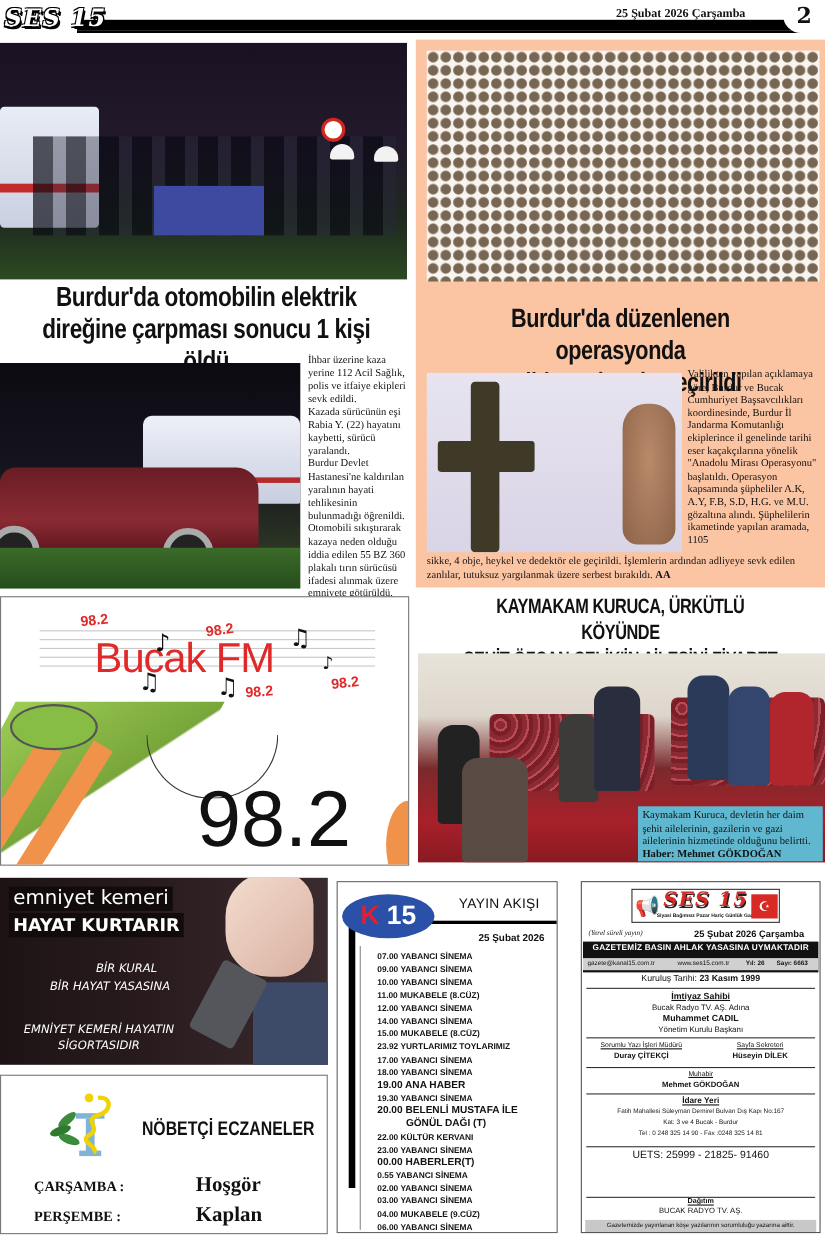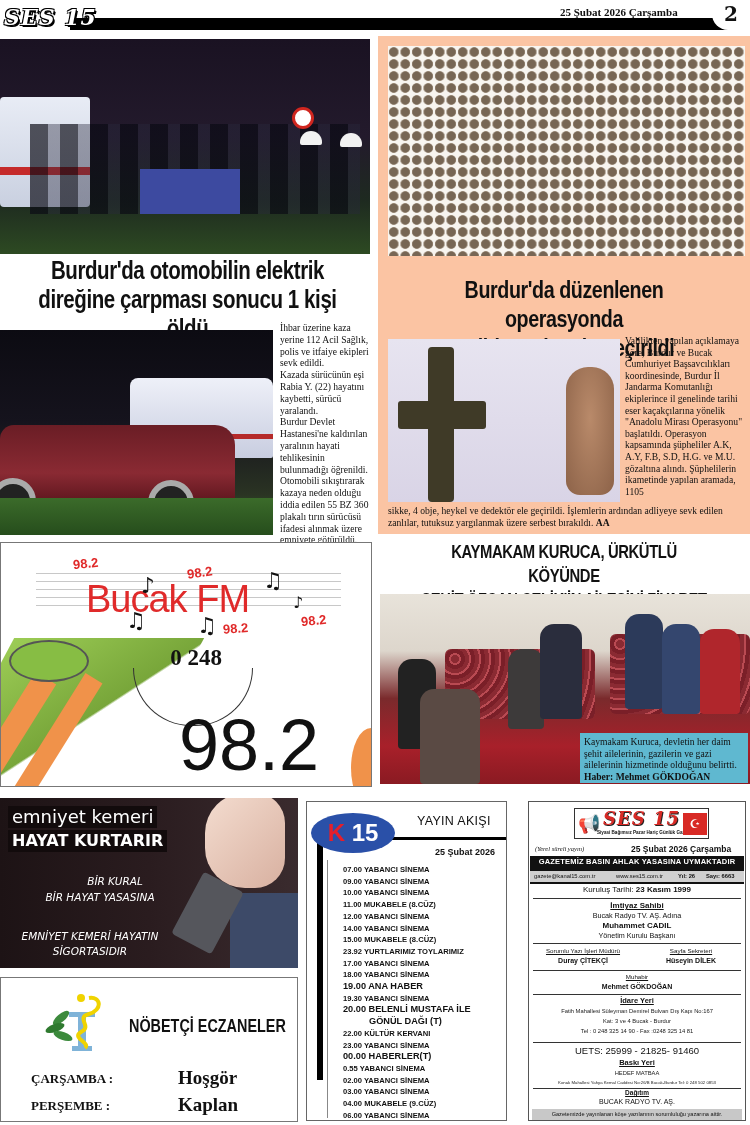--- a/index.html
+++ b/index.html
@@ -199,21 +199,20 @@
   <div class="fm-note" style="left:292px;top:50px;font-size:16px">♪</div>
   <div class="fm-note" style="left:125px;top:65px">♫</div>
   <div class="fm-note" style="left:196px;top:70px">♫</div>
   <div class="fm-swoosh-green"></div>
   <div class="fm-swoosh-orange"></div>
   <div class="fm-swoosh-orange2"></div>
   <div class="fm-sun"></div>
   <div class="fm-right-orange"></div>
   <div class="fm-cable" style="left:132px;top:125px;width:120px;height:58px"></div>
   <div class="fm-phone">
-    <div>0 248</div>
   </div>
   <div class="fm-big">98.2</div>
 </div>
 
 <div class="abs headline-condensed headline-kaymakam">
   <div>KAYMAKAM KURUCA, ÜRKÜTLÜ KÖYÜNDE</div>
   <div>ŞEHİT ÖZCAN ÇELİK'İN AİLESİNİ ZİYARET ETTİ</div>
 </div>
 <div class="abs photo photo-visit">
   <div class="visit-sofa" style="left:65px;top:55px;width:150px;height:70px"></div>
@@ -337,24 +336,19 @@
   </div>
   <div class="imp-hr" style="top:192px"></div>
   <div class="imp-row imp-section" style="top:194px">
     <div class="b imp-label-u" style="font-size:7.5px">İdare Yeri</div>
     <div class="imp-small">Fatih Mahallesi  Süleyman Demirel Bulvarı Dış Kapı No:167</div>
     <div class="imp-small">Kat: 3 ve 4  Bucak - Burdur</div>
     <div class="imp-small">Tel : 0 248 325 14 90 -  Fax :0248 325 14 81</div>
   </div>
   <div class="imp-hr" style="top:240px"></div>
   <div class="imp-row" style="top:243px;font-size:9.5px">UETS: 25999 - 21825- 91460</div>
-  <div class="imp-row imp-section" style="top:256px">
-    <div class="b imp-label-u" style="font-size:7.5px">Baskı Yeri</div>
-    <div class="imp-small">HEDEF MATBAA</div>
-    <div class="imp-tiny">Konak Mahallesi  Yahya Kemal Caddesi No:26/B Bucak-Burdur  Tel: 0 248 502 0853</div>
-  </div>
   <div class="imp-hr" style="top:286px"></div>
   <div class="imp-row imp-section" style="top:286px">
     <div class="b imp-label-u" style="font-size:6.5px;line-height:9px">Dağıtım</div>
     <div style="font-size:7px;line-height:10px">BUCAK RADYO TV. AŞ.</div>
   </div>
   <div class="imp-row imp-footer">Gazetemizde yayınlanan köşe yazılarının sorumluluğu yazarına aittir.</div>
 </div>
 
 </body></html>

